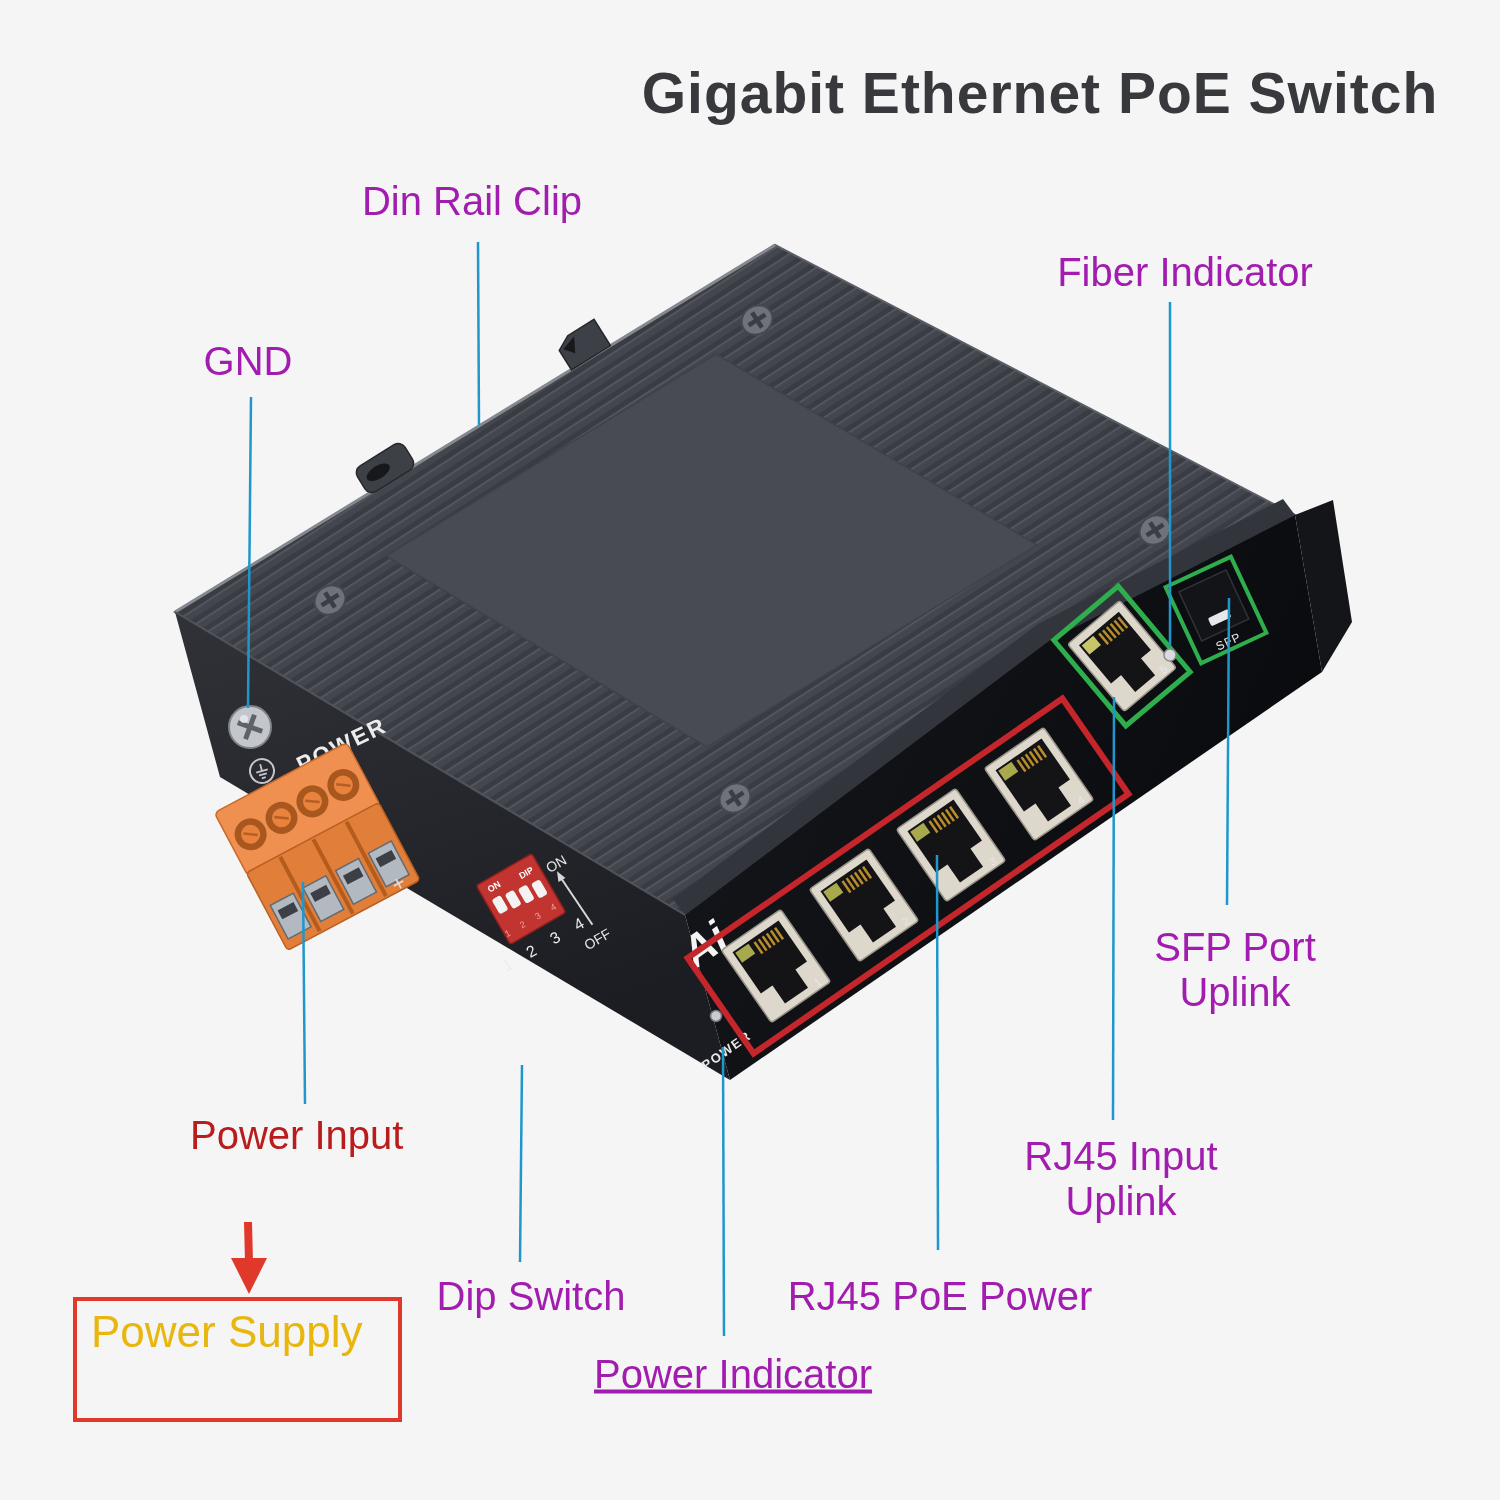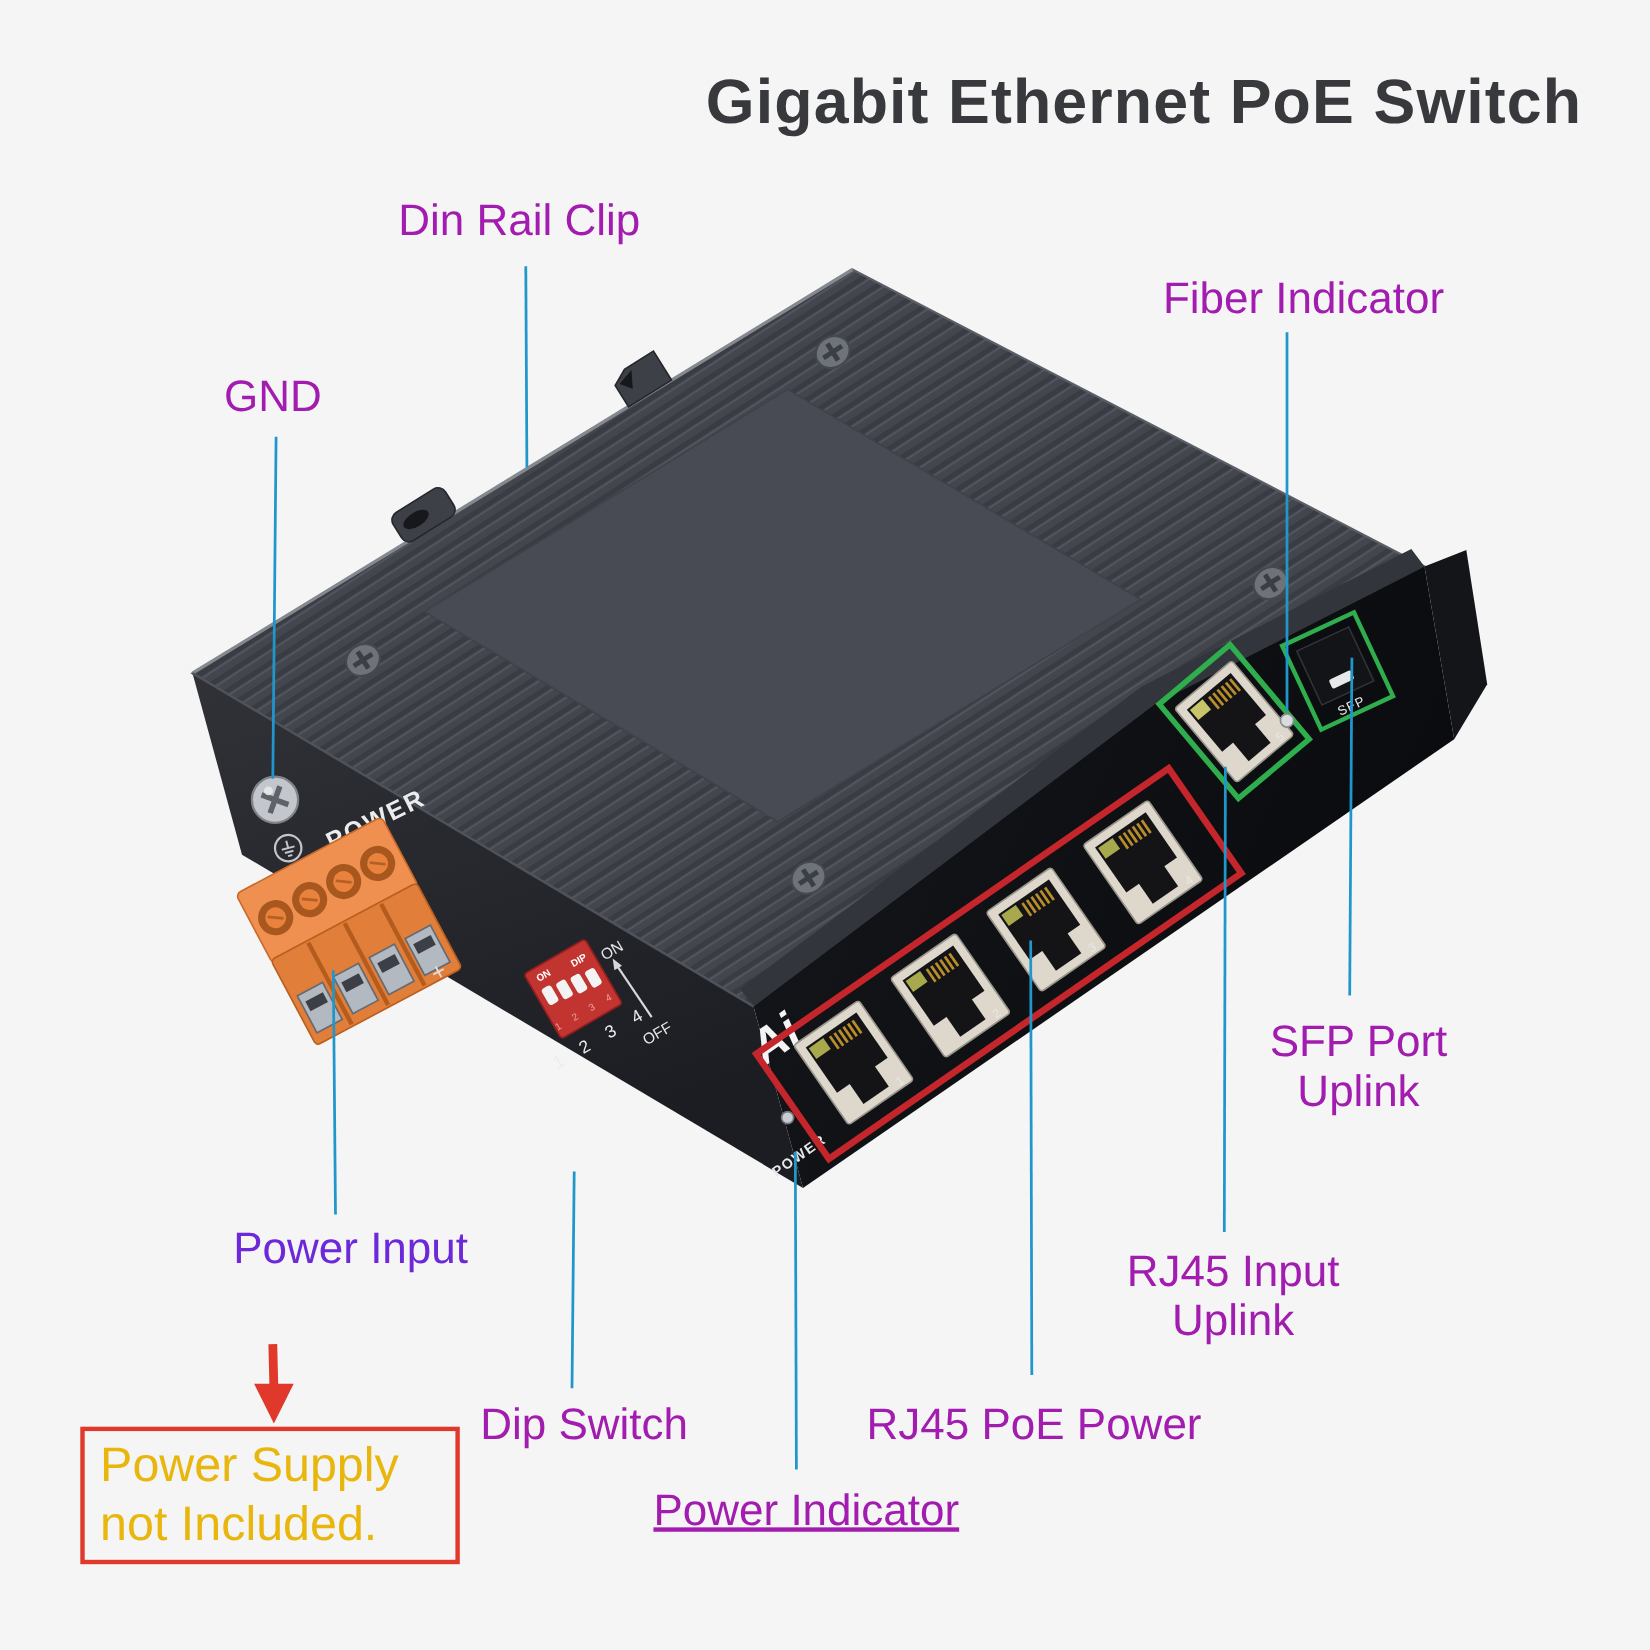--- a/index.html
+++ b/index.html
@@ -14,28 +14,27 @@
     position:absolute;left:540px;top:60px;width:1000px;
     text-align:center;font-size:57px;font-weight:bold;color:#38393c;
     letter-spacing:1px;white-space:nowrap;
   }
   .lbl{
     position:absolute;transform:translate(-50%,-50%);
     font-size:40px;color:#a21caf;white-space:nowrap;text-align:center;
     line-height:45px;
   }
   .lbl-left{
-    position:absolute;font-size:40px;color:#6d28d9;white-space:nowrap;
+    position:absolute;font-size:40px;color:#b91c1c;white-space:nowrap;
     line-height:59px;
-    margin-left:22px;
   }
   .warnbox{
     position:absolute;left:73px;top:1297px;width:307px;height:113px;
     border:4px solid #e0392b;box-sizing:content-box;
-    padding:4px 16px 0 14px;
+    padding:4px 0 0 14px;
     font-size:44px;font-weight:500;color:#e8b60d;line-height:54px;
     white-space:nowrap;
   }
 </style>
 </head>
 <body>
 
 <div class="stage">
 
   <svg class="device" width="1500" height="1500" viewBox="0 0 1500 1500">
@@ -308,16 +307,15 @@
   <div class="lbl" style="left:733px;top:1374px;text-decoration:underline;">Power Indicator</div>
 
   <div class="lbl" style="left:531px;top:1296px;">Dip Switch</div>
 
   <div class="lbl-left" style="left:190px;top:1106px;">
     <div>Power Input</div>
   </div>
 
   <div class="warnbox">
     <div>Power Supply</div>
-    <div>not Included.</div>
   </div>
 
 </div>
 
 </body></html>

